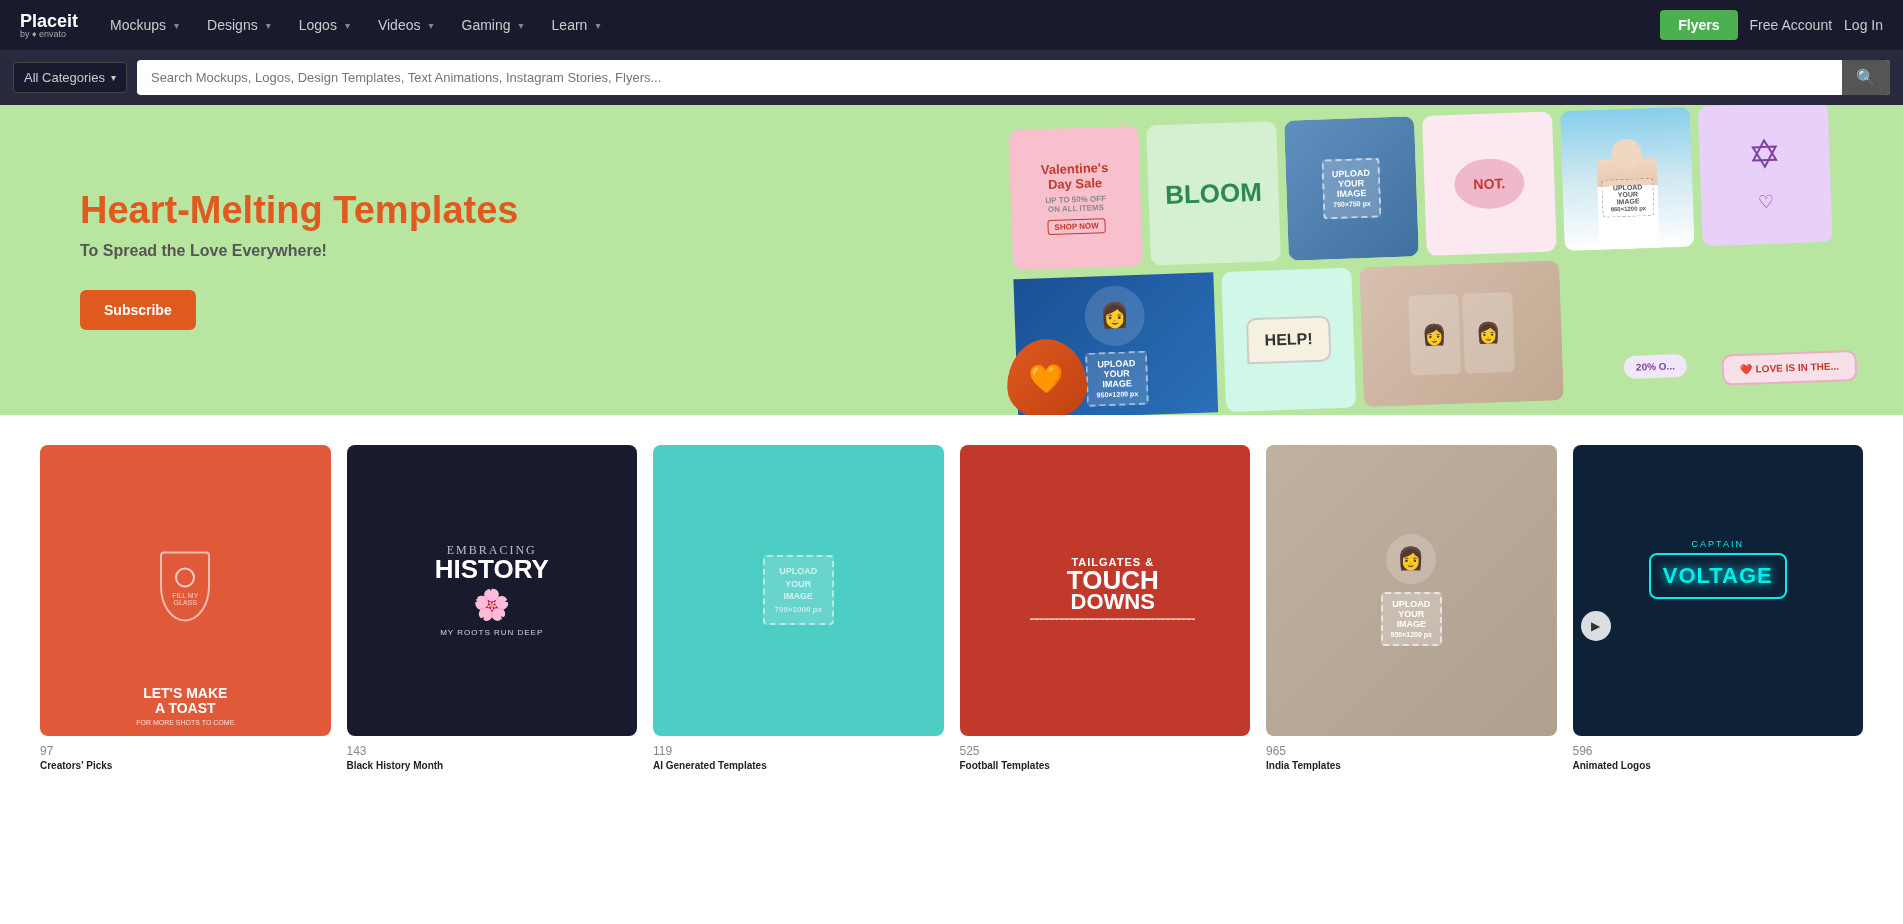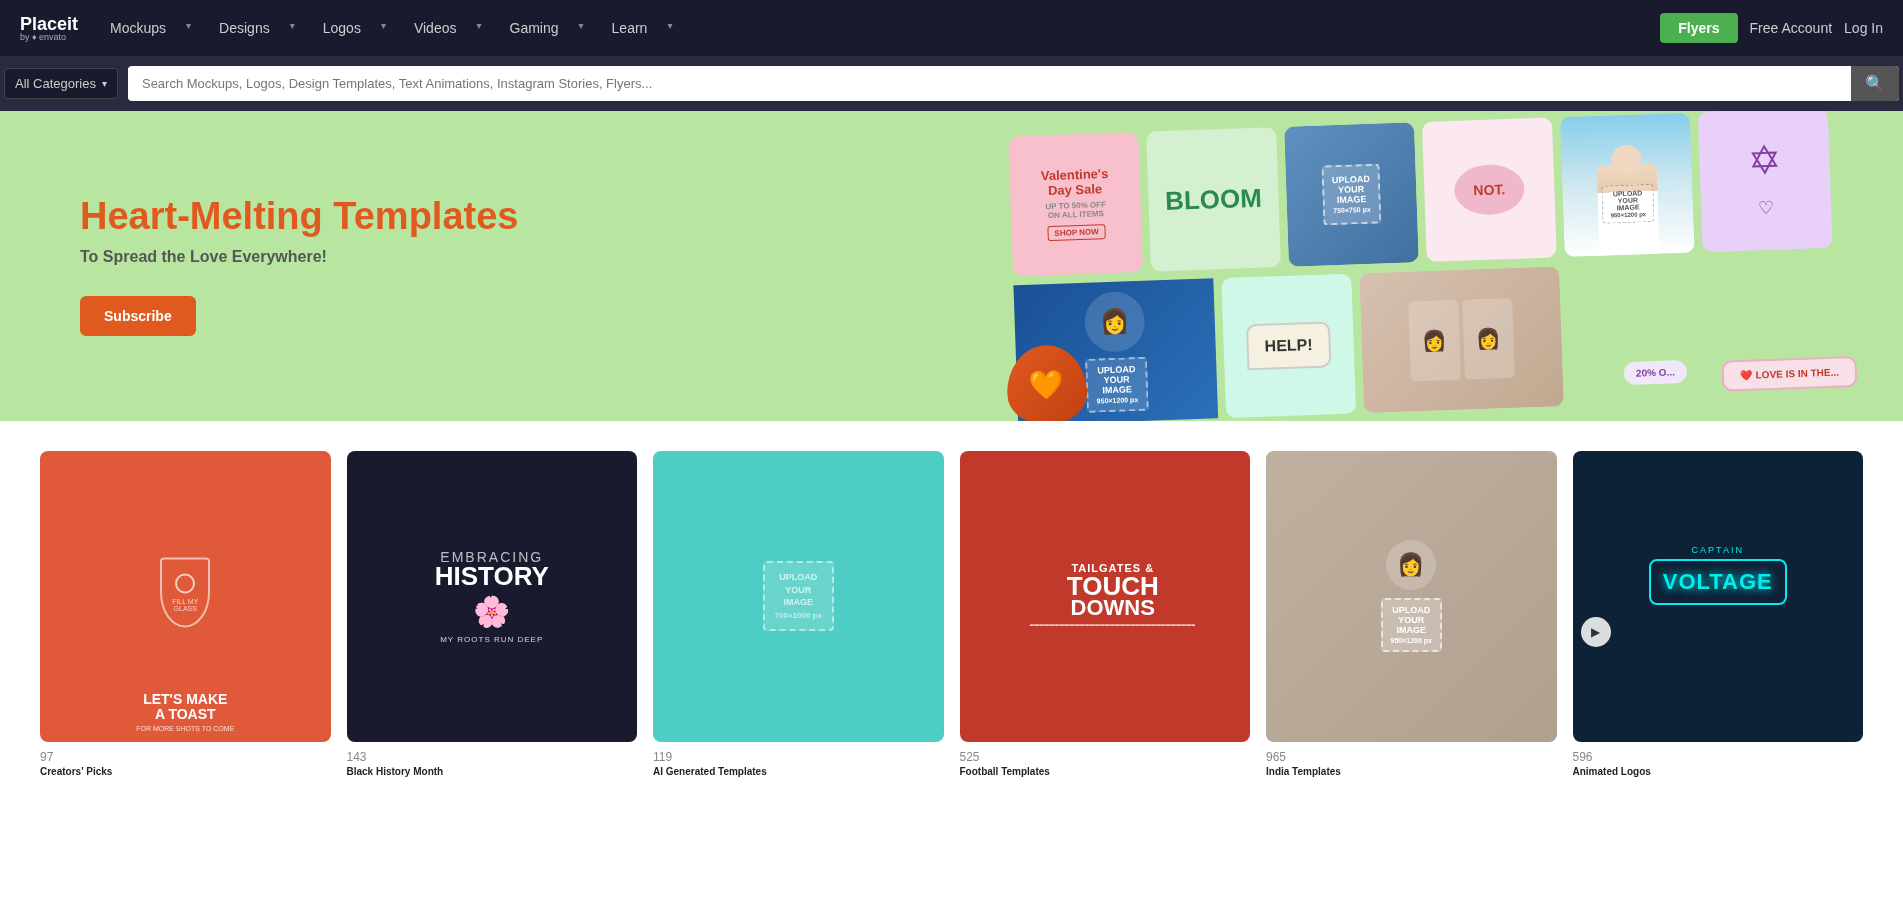--- a/index.html
+++ b/index.html
@@ -4,60 +4,60 @@
   <style>
     * { margin: 0; padding: 0; box-sizing: border-box; }
     body { font-family: -apple-system, BlinkMacSystemFont, 'Segoe UI', Arial, sans-serif; background: #fff; }
 
     
     nav {
       background: #1a1a2e;
       display: flex;
       align-items: center;
       padding: 0 20px;
-      height: 56px;
+      height: 50px;
       gap: 0;
     }
     .nav-logo {
       display: flex;
       flex-direction: column;
       margin-right: 20px;
       cursor: pointer;
     }
     .nav-logo-main { color: #fff; font-size: 18px; font-weight: 700; line-height: 1; }
     .nav-logo-sub { color: #aaa; font-size: 9px; line-height: 1; }
     .nav-items { display: flex; align-items: center; gap: 4px; flex: 1; }
     .nav-item {
       color: #ccc;
       font-size: 14px;
       padding: 6px 12px;
       cursor: pointer;
       display: flex;
-      align-items: flex-start;
-      gap: 20px;
+      align-items: center;
+      gap: 8px;
       text-decoration: none;
     }
     .nav-chevron { font-size: 10px; color: #888; }
     .nav-right { display: flex; align-items: center; gap: 12px; }
     .btn-pricing {
       background: #4caf50;
       color: #fff;
       border: none;
       padding: 7px 18px;
       border-radius: 4px;
       font-size: 14px;
       font-weight: 600;
       cursor: pointer;
     }
     .nav-link-text { color: #ccc; font-size: 14px; cursor: pointer; text-decoration: none; }
 
     
     .search-bar {
       background: #2a2a3e;
-      padding: 10px 4px;
+      padding: 10px 13px;
       display: flex;
       align-items: center;
       gap: 10px;
     }
     .category-select {
       background: #1a1a2e;
       border: 1px solid #444;
       color: #ccc;
       padding: 7px 10px;
       border-radius: 4px;
@@ -346,21 +346,21 @@
           <div style="color:rgba(255,255,255,0.8);font-size:7px;text-align:center;margin-top:2px;">FOR MORE SHOTS TO COME</div>
         </div>
       </div>
       <div class="collection-count">97</div>
       <div class="collection-name">Creators' Picks</div>
     </div>
 
     <div class="collection-item">
       <div class="collection-thumb thumb-dark">
         <div class="thumb-inner" style="flex-direction:column;justify-content:center;">
-          <div style="color:rgba(255,255,255,0.7);font-size:14px;letter-spacing:2px;text-align:center;text-transform:uppercase;">EMBRACING</div>
+          <div style="color:rgba(255,255,255,0.7);font-size:12px;letter-spacing:2px;text-align:center;text-transform:uppercase;font-family:Liberation Serif, serif;">EMBRACING</div>
           <div style="color:#fff;font-size:26px;font-weight:900;text-align:center;text-transform:uppercase;line-height:0.9;">HISTORY</div>
           <div style="margin:6px 0;text-align:center;font-size:30px;">🌸</div>
           <div style="color:rgba(255,255,255,0.8);font-size:8px;text-align:center;text-transform:uppercase;letter-spacing:1px;">MY ROOTS RUN DEEP</div>
         </div>
       </div>
       <div class="collection-count">143</div>
       <div class="collection-name">Black History Month</div>
     </div>
 
     <div class="collection-item">

